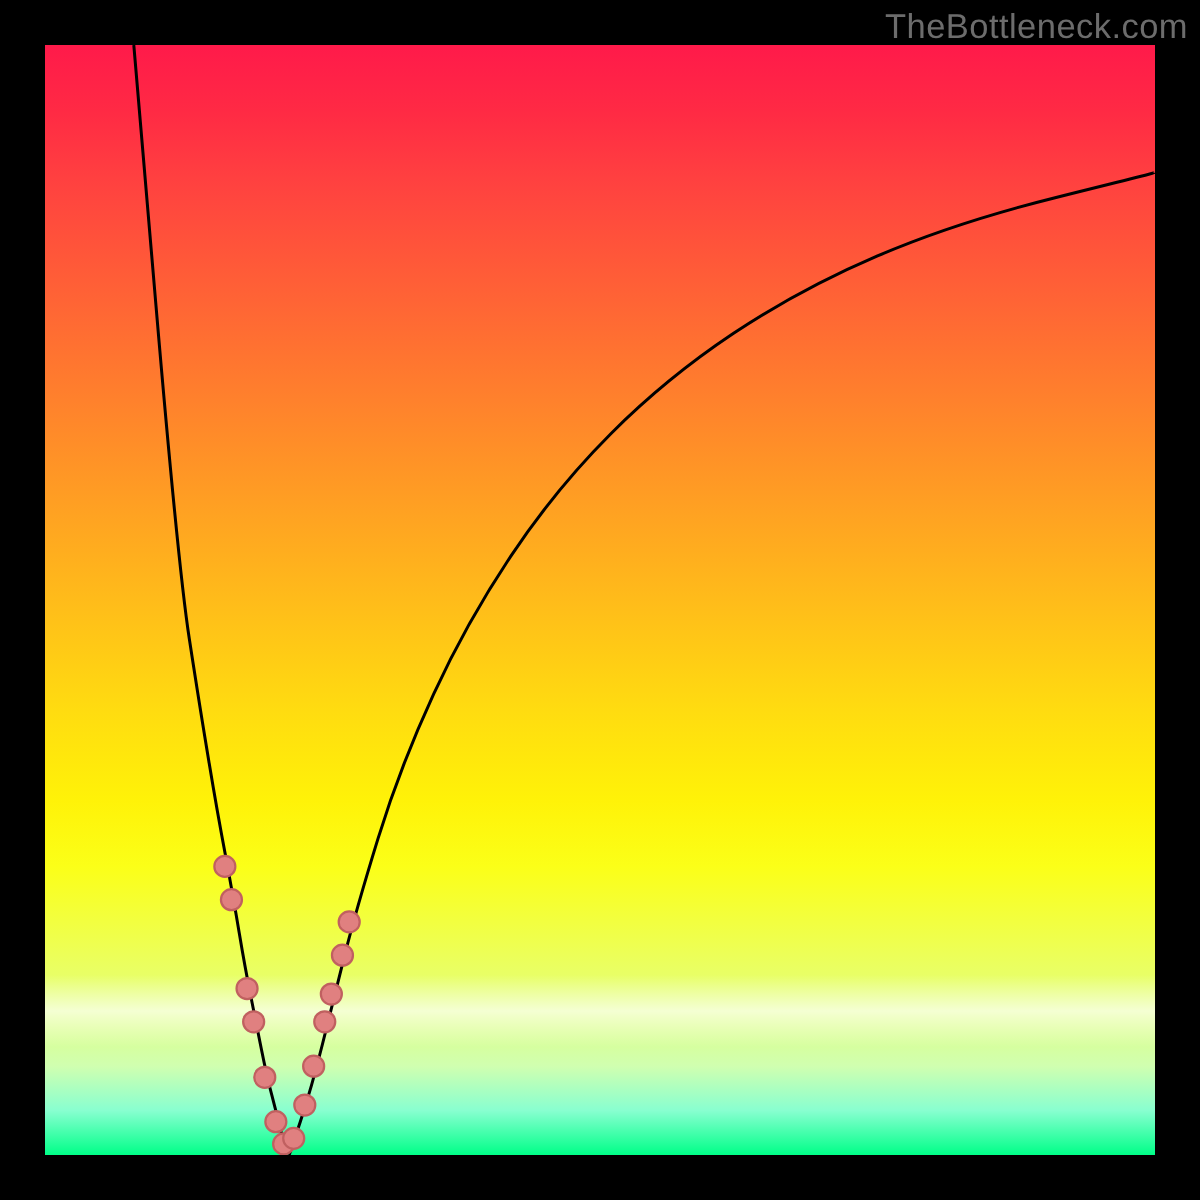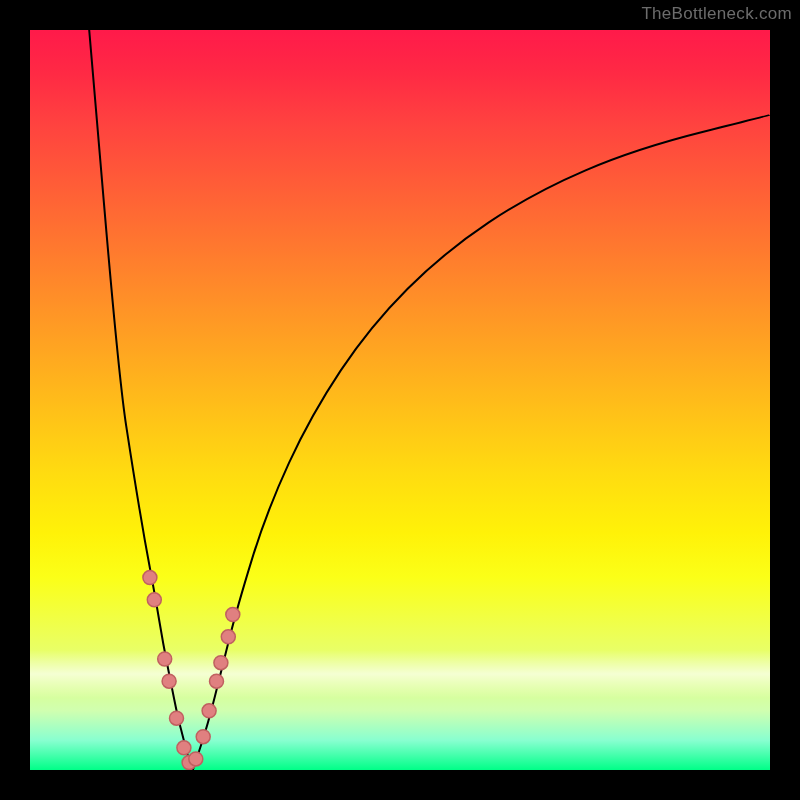--- a/index.html
+++ b/index.html
@@ -17,21 +17,21 @@
   #ffc218 52%,
   #ffdc10 60%,
   #fff208 68%,
   #fbff18 74%,
   #f0ff48 80%,
   #e4ff78 86%,
   #d0ffb0 92%,
   #88ffd0 96%,
   #00ff88 100%)}
 .whiteband{position:absolute;left:0;right:0;bottom:72px;height:48px;background:linear-gradient(to bottom,rgba(255,255,255,0) 0%,rgba(255,255,255,0.65) 50%,rgba(255,255,255,0) 100%)}
-.watermark{position:absolute;top:4px;right:8px;color:#6c6c6c;font-size:17px;font-weight:400;letter-spacing:0.3px}
+.watermark{position:absolute;top:4px;right:8px;color:#6c6c6c;font-size:23px;font-weight:400;letter-spacing:0.3px}
 svg{position:absolute;inset:0}
 .curve{fill:none;stroke:#000;stroke-width:2}
 .dot{fill:#e08080;stroke:#c06060;stroke-width:1.5}
 </style>
 </head>
 <body>
 
 <div class="outer">
   <div class="plot">
     <div class="grad"></div>

